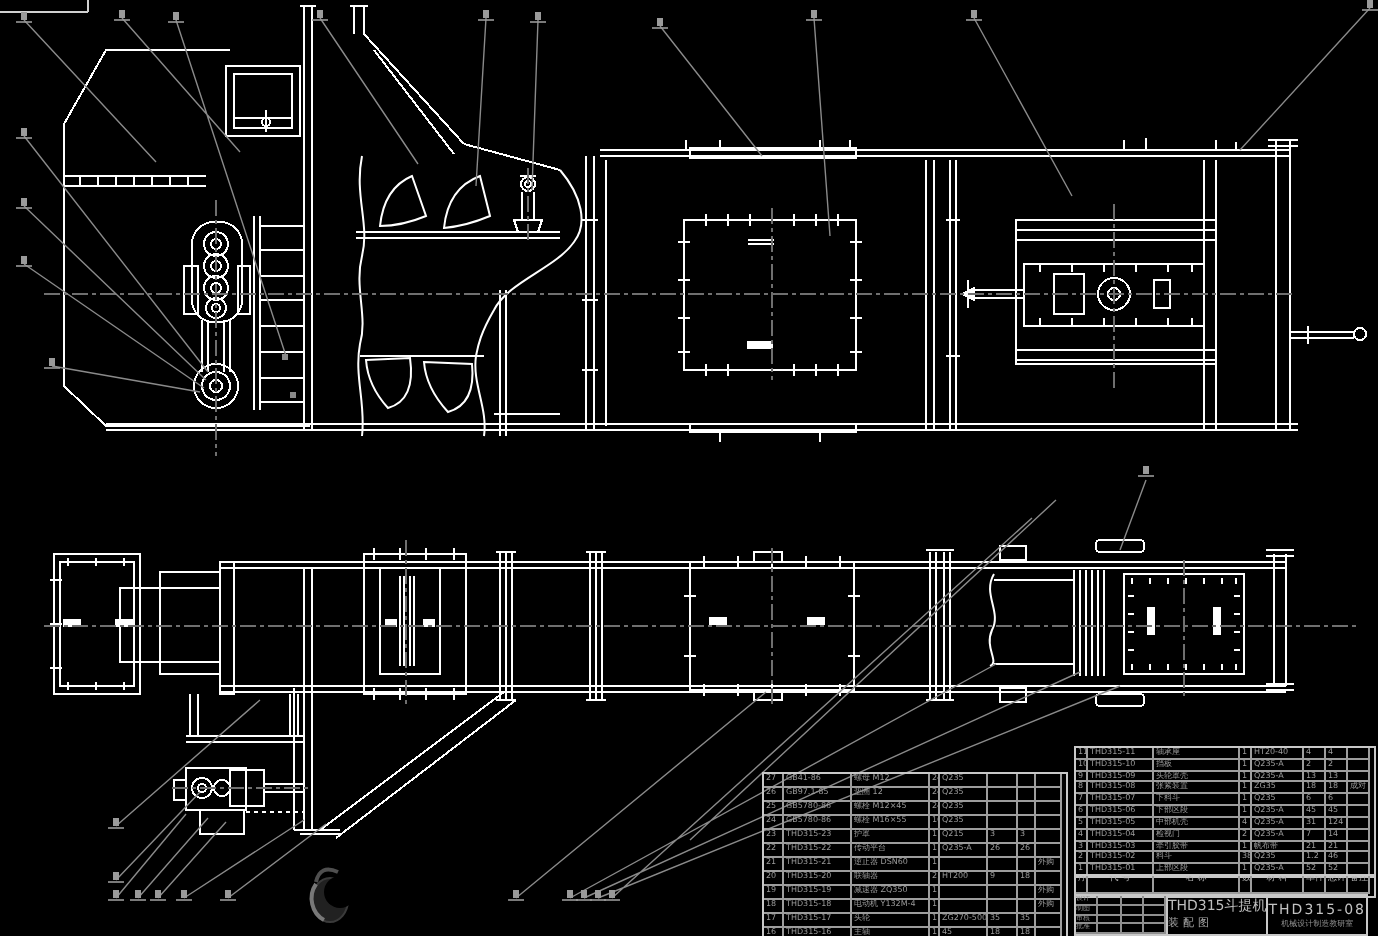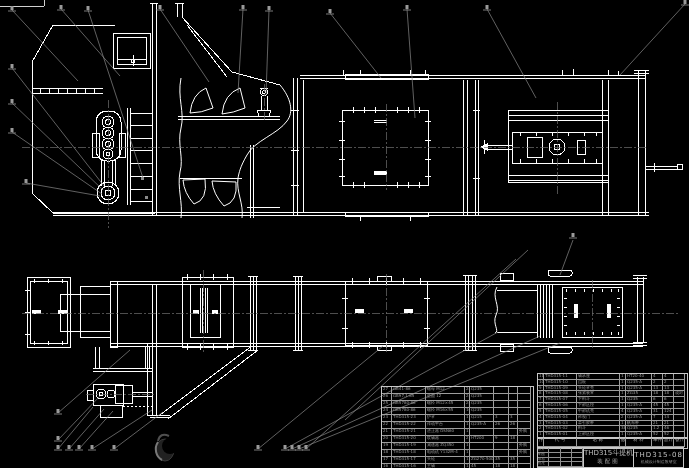--- a/index.html
+++ b/index.html
@@ -12,21 +12,21 @@
          color:#9a9a9a;font-size:4px;line-height:1.1;white-space:nowrap;overflow:hidden;
          padding:0 1px;}
   .hcell{color:#b5b5b5;font-size:4.5px;text-align:center;}
   #title-block{position:absolute;left:537px;top:447px;width:147px;height:21px;
                border:1px solid #c8c8c8;display:flex;box-sizing:border-box;}
   #sign-grid{width:52px;border-right:1px solid #c8c8c8;display:flex;flex-direction:column;}
   .srow{display:flex;flex:1;}
   .scell{flex:1;border-right:1px solid #8f8f8f;border-bottom:1px solid #8f8f8f;
          color:#8f8f8f;font-size:3.5px;line-height:1;overflow:hidden;}
   #title-mid{width:53px;border-right:1px solid #c8c8c8;display:flex;flex-direction:column;
-             align-items:center;justify-content:center;color:#bdbdbd;}
+             align-items:flex-start;justify-content:center;color:#bdbdbd;}
   #product-title{font-size:7px;line-height:1.1;white-space:nowrap;}
   #drawing-type{font-size:5.5px;letter-spacing:2px;color:#a8a8a8;}
   #title-right{flex:1;display:flex;flex-direction:column;align-items:center;justify-content:center;color:#c2c2c2;}
   #drawing-no{font-size:7px;letter-spacing:1px;white-space:nowrap;}
   #org-line{font-size:4px;color:#8f8f8f;white-space:nowrap;}
 </style>
 </head>
 <body>
 
 <div id="screen">

